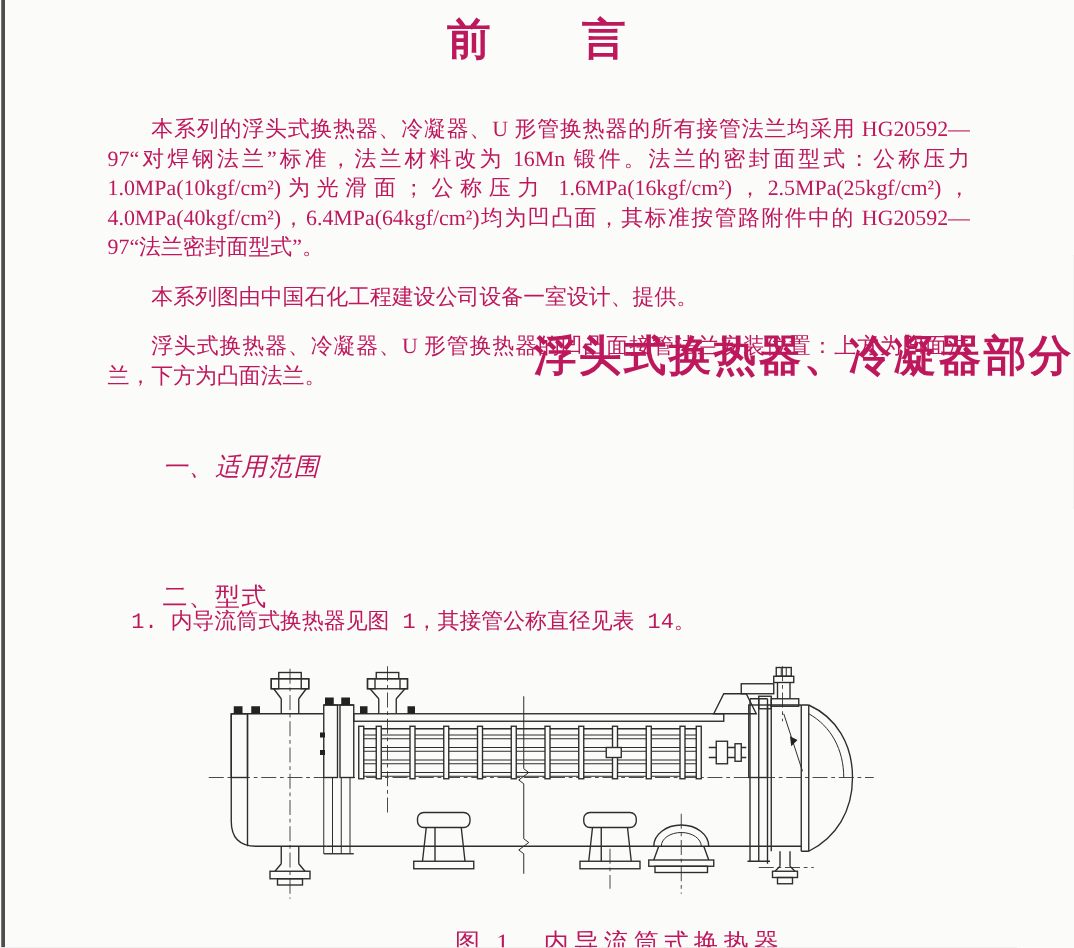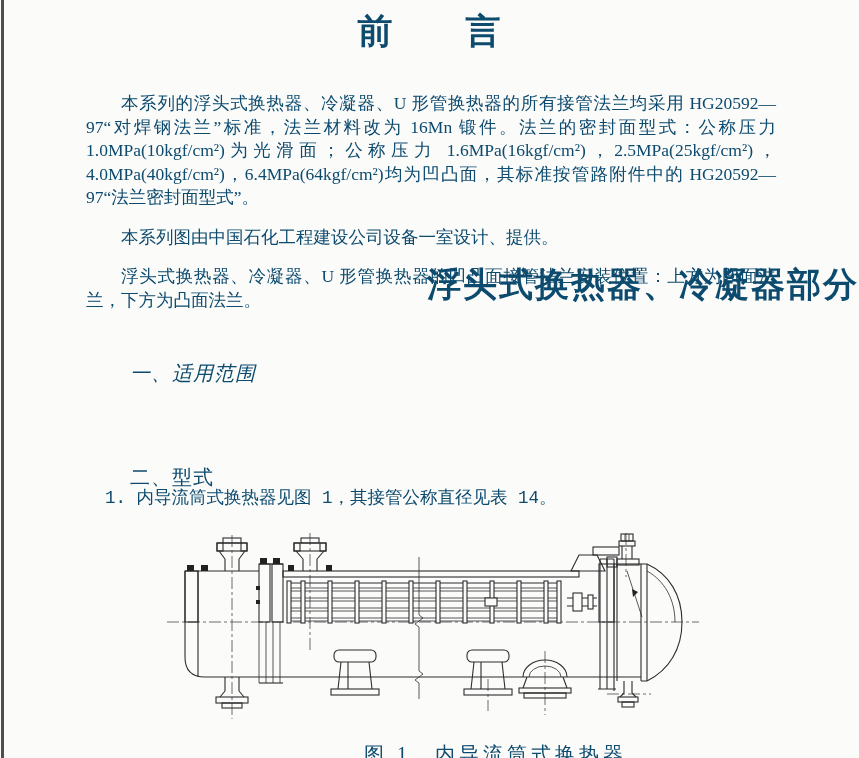--- a/index.html
+++ b/index.html
@@ -1,19 +1,19 @@
 <!DOCTYPE html>
 <html><head>
 <meta charset="utf-8">
 <style>
   html,body{margin:0;padding:0;background:#e8e8e8;}
   .page{
     position:relative;width:859px;height:758px;margin:0 auto;
     background:#fbfbfa;overflow:hidden;
-    font-family:"Liberation Serif","DejaVu Serif",serif;color:#0c4a6e;
+    font-family:"Liberation Serif","DejaVu Serif",serif;color:#be185d;
   }
   .edge-shadow{position:absolute;left:1px;top:0;width:3px;height:758px;background:#4e4e4e;}
   .preface-title{
     position:absolute;top:8px;left:0;width:100%;margin:0;
     text-align:center;font-size:35px;font-weight:bold;letter-spacing:1px;
   }
   .body-block{
     position:absolute;left:70px;top:76px;width:722px;
     font-size:17.5px;line-height:23.5px;text-align:justify;
   }

